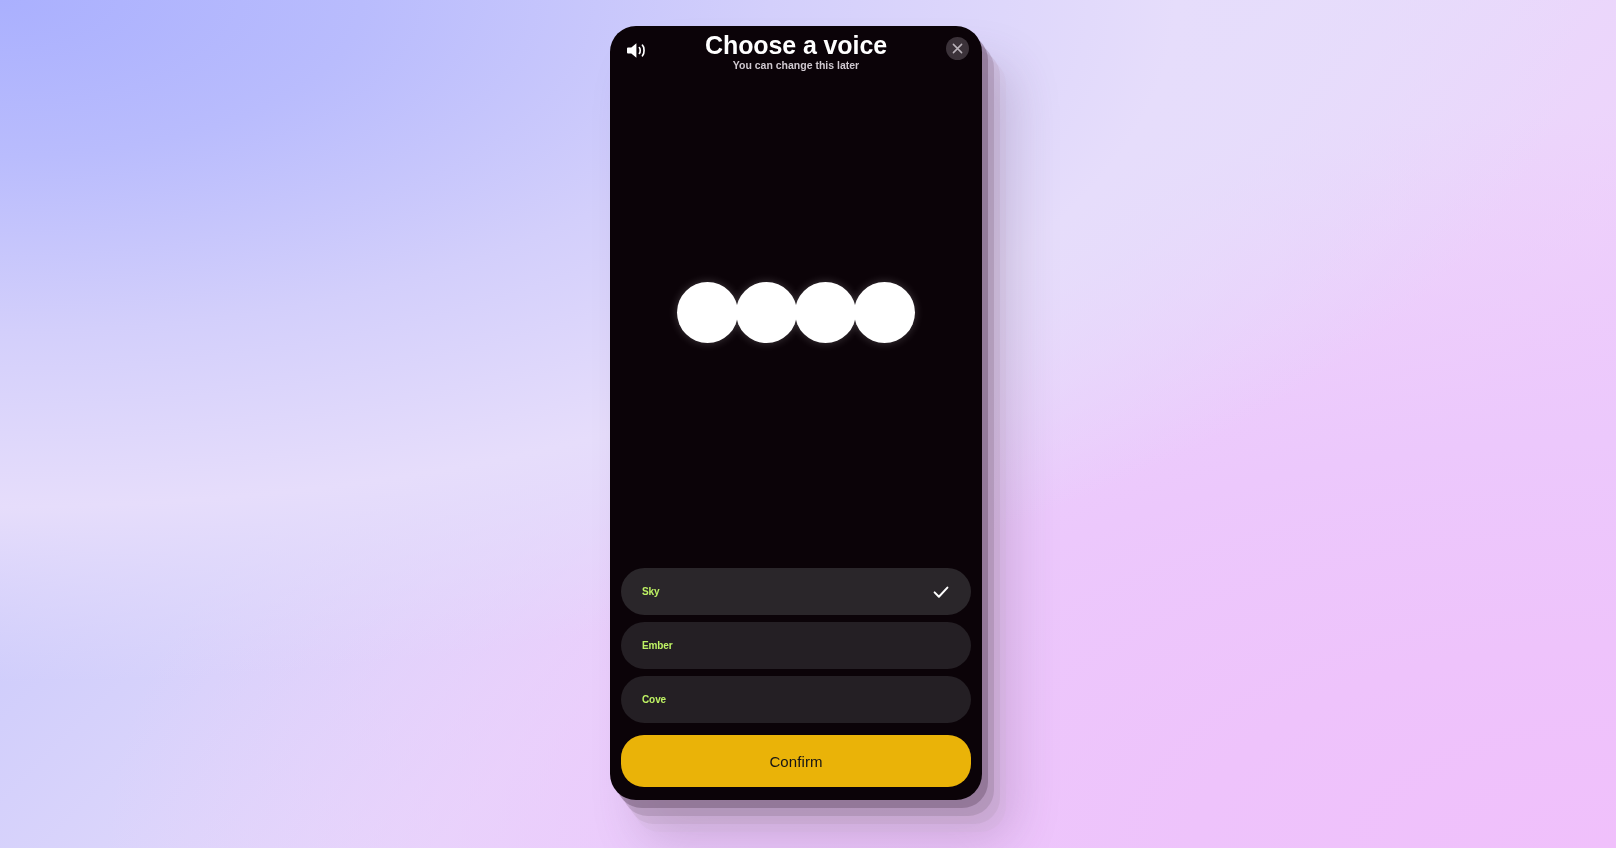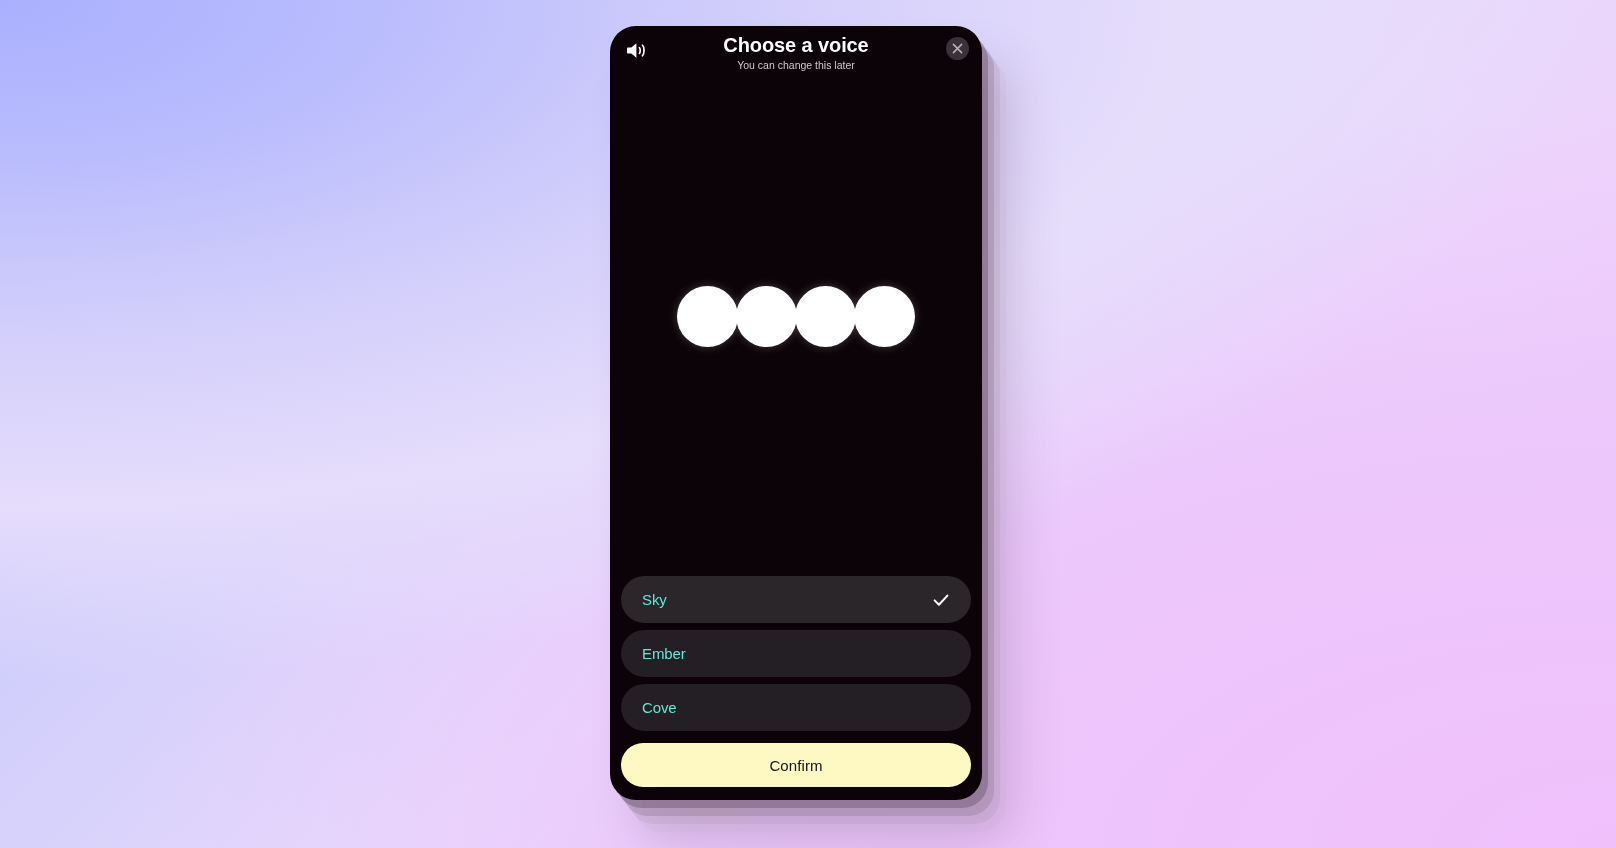--- a/index.html
+++ b/index.html
@@ -71,29 +71,29 @@
   }
   .speaker-btn svg { display:block; }
 
   .title-block {
     text-align:center;
     line-height:1;
     padding-top:1px;
   }
   .title {
     color:#ffffff;
-    font-size:20px;
+    font-size:25px;
     font-weight:600;
     letter-spacing:-0.1px;
     line-height:24px;
   }
   .subtitle {
     color:#cfc8cf;
     font-size:10.5px;
-    font-weight:400;
+    font-weight:700;
     line-height:14px;
     margin-top:1px;
   }
 
   .close-btn {
     position:absolute;
     right:13px;
     top:11px;
     width:23px;
     height:23px;
@@ -144,39 +144,39 @@
     background:#241f24;
     display:flex;
     align-items:center;
     justify-content:space-between;
     padding:0 21px;
     cursor:pointer;
   }
   .voice-item.selected { background:#2a262a; }
 
   .voice-name {
-    color:#5eead4;
-    font-size:15px;
-    font-weight:400;
+    color:#bef264;
+    font-size:10px;
+    font-weight:700;
     letter-spacing:-0.1px;
   }
 
   .check-icon { width:18px; height:18px; display:block; }
 
   
   .confirm-wrap {
     flex:0 0 auto;
     padding:12px 11px 13px;
   }
   .confirm-btn {
     width:100%;
-    height:44px;
+    height:52px;
     border:none;
     border-radius:23px;
-    background:#fef9c3;
+    background:#eab308;
     color:#151416;
     font-family:"Liberation Sans", sans-serif;
     font-size:15px;
     font-weight:400;
     letter-spacing:0.1px;
     cursor:pointer;
   }
 </style>
 </head>
 <body>

